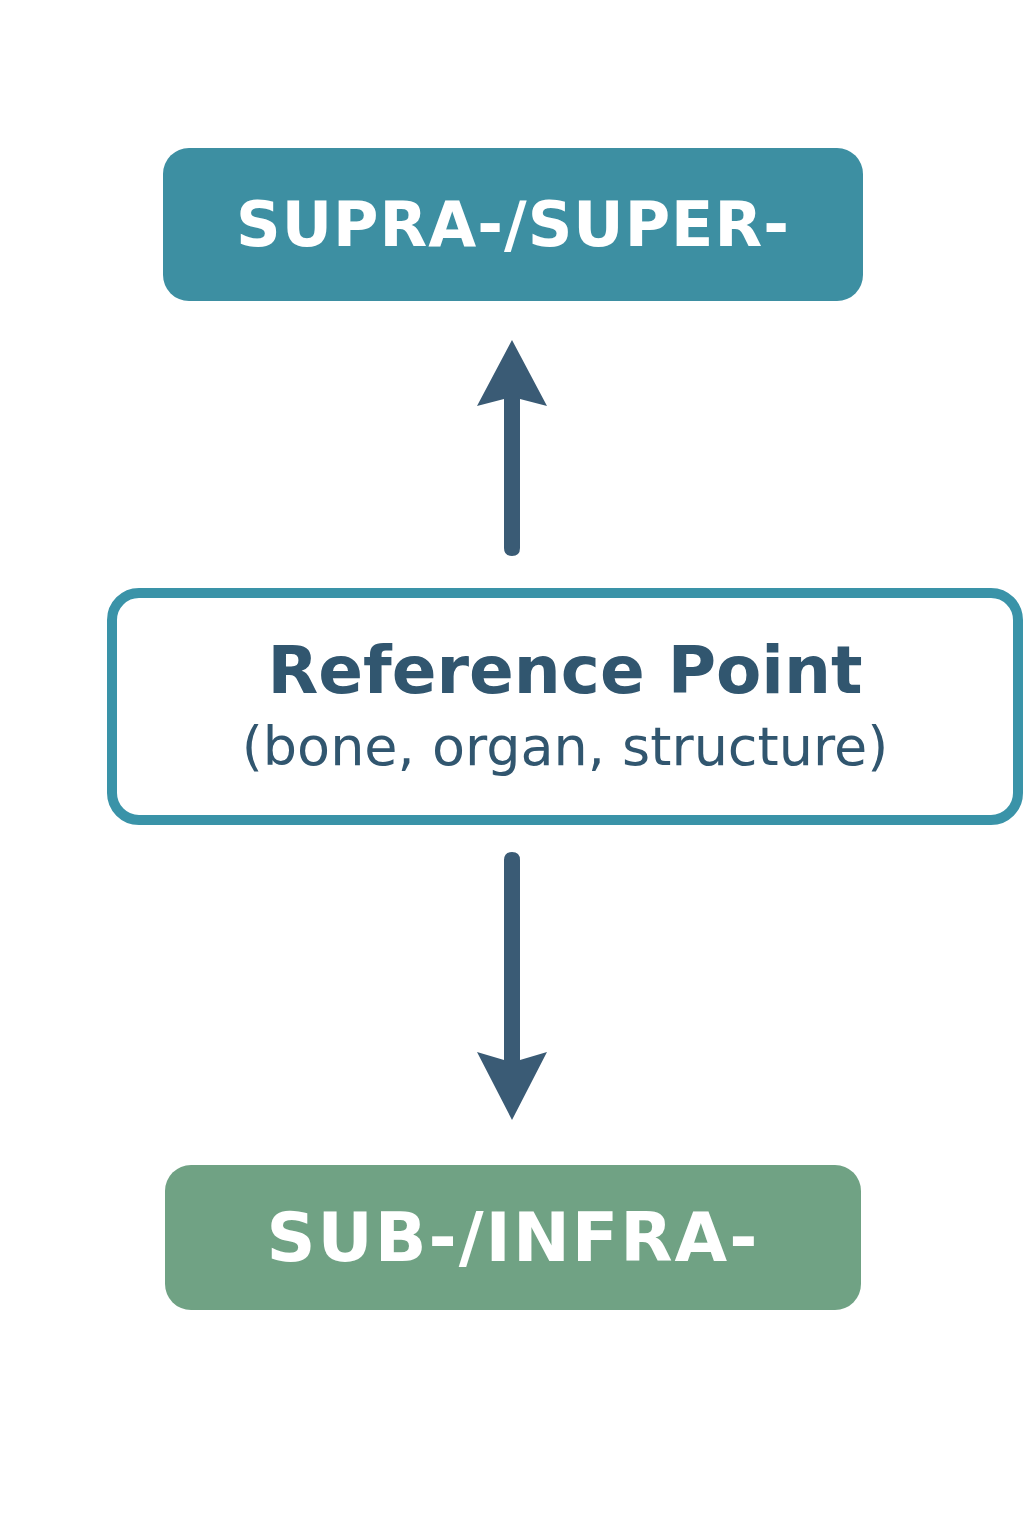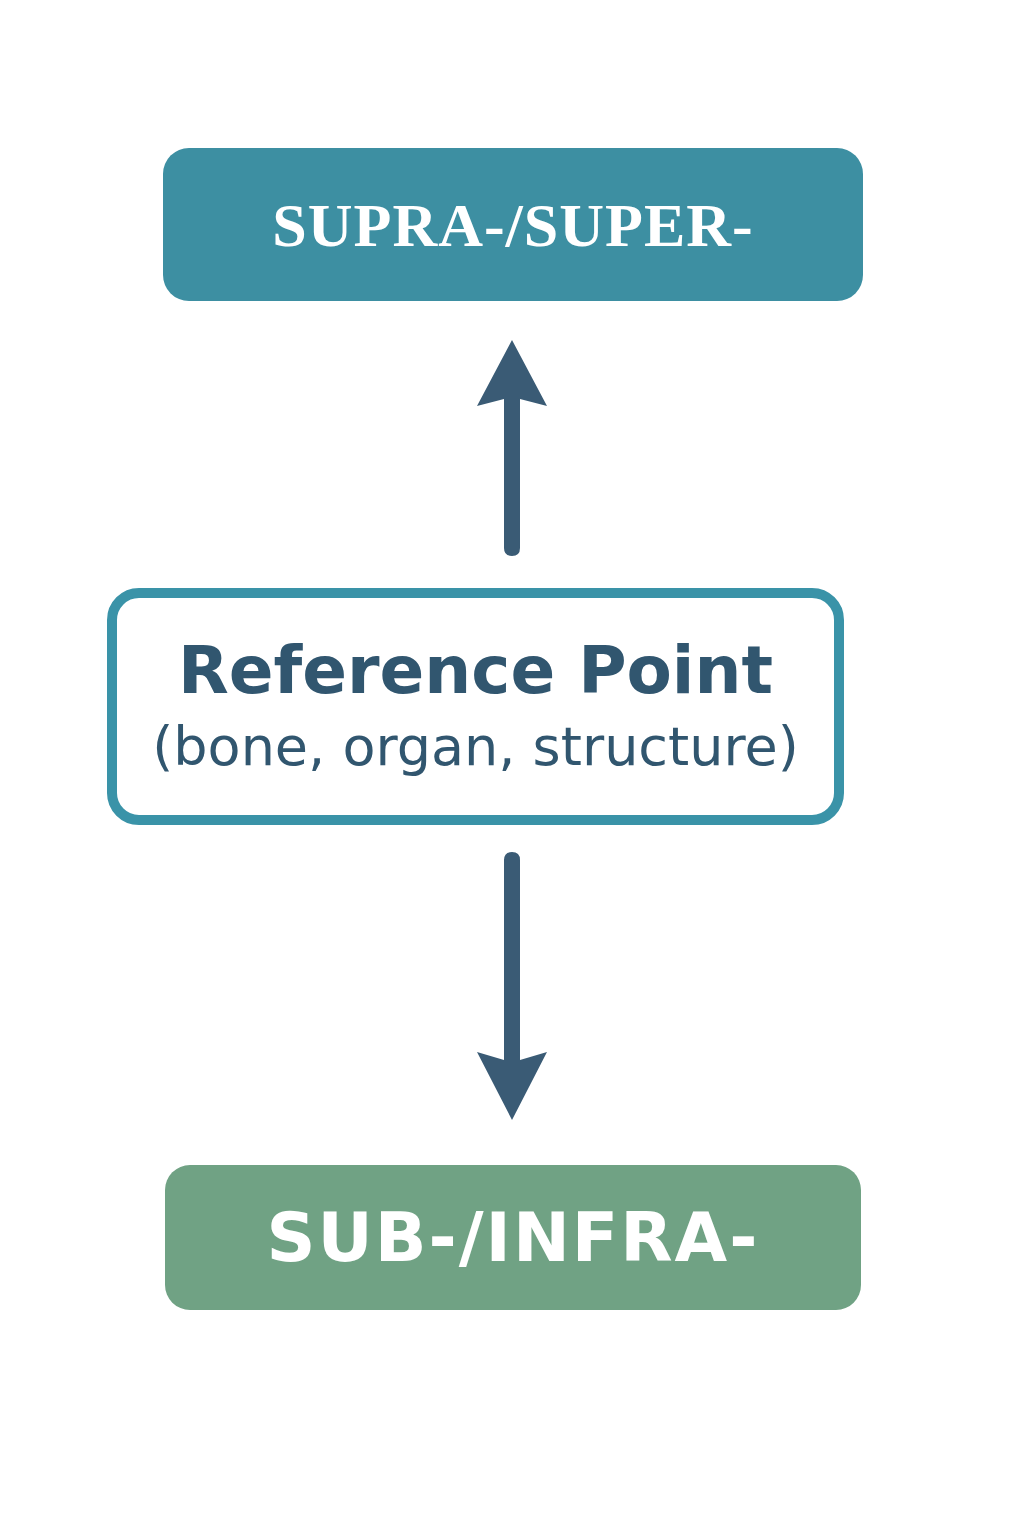--- a/index.html
+++ b/index.html
@@ -31,26 +31,25 @@
     height: 153px;
     border-radius: 26px;
     background: #3d8fa2;
   }
   .box-top .box-label {
     color: #ffffff;
     font-size: 62px;
     font-weight: bold;
     letter-spacing: 1px;
     line-height: 1;
-    font-family: Liberation Serif, serif;
   }
   .box-middle {
     left: 107px;
     top: 588px;
-    width: 737px;
+    width: 916px;
     height: 237px;
     border-radius: 32px;
     background: #ffffff;
     border: 10px solid #3a93a8;
   }
   .box-middle .box-title {
     color: #31566f;
     font-size: 66px;
     font-weight: bold;
     line-height: 1.1;
@@ -109,17 +108,17 @@
 
   <div class="box box-middle" style="background-color: rgb(255, 255, 255); border-color: rgb(58, 147, 168);">
     <span class="box-title" style="color: rgb(49, 86, 111);">Reference Point</span>
     <span class="box-subtitle" style="color: rgb(49, 86, 111);">(bone, organ, structure)</span>
   </div>
 
   <svg class="arrow arrow-down" viewBox="0 0 80 272" xmlns="http://www.w3.org/2000/svg">
     <path fill="#3a5b75" d="M40 270 L5 202 L32 210 L32 10 Q32 2 40 2 Q48 2 48 10 L48 210 L75 202 Z"></path>
   </svg>
 
-  <div class="box box-bottom" style="background-color: rgb(112, 162, 132); border-radius: 25px;">
+  <div class="box box-bottom" style="background-color: rgb(112, 162, 132);">
     <span class="box-label" style="color: rgb(255, 255, 255);">SUB-/INFRA-</span>
   </div>
 
 </div>
 
 </body></html>

